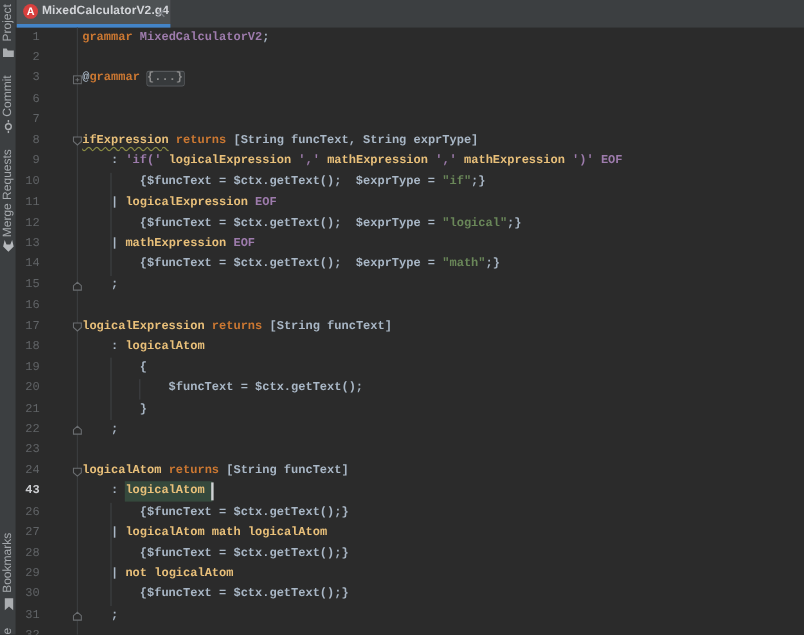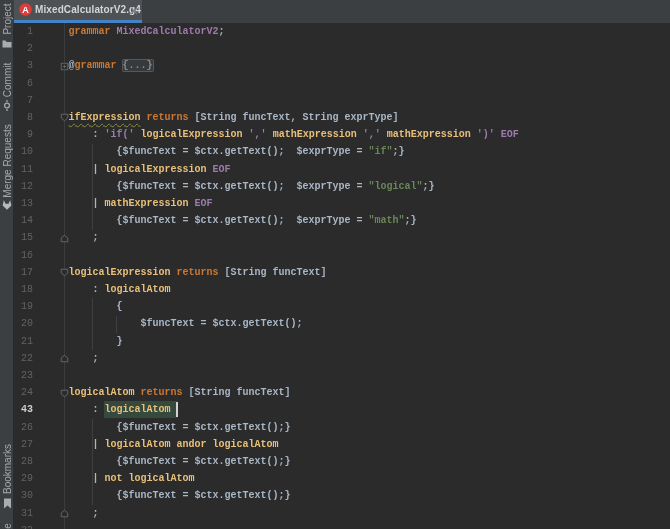--- a/index.html
+++ b/index.html
@@ -132,21 +132,21 @@
 <span class="y">logicalExpression</span> <span class="o">returns</span> [String funcText]
     : <span class="y">logicalAtom</span>
         {
             $funcText = $ctx.getText();
         }
     ;
 
 <span class="y">logicalAtom</span> <span class="o">returns</span> [String funcText]
     : <span class="hl"><span class="y">logicalAtom</span></span>
         {$funcText = $ctx.getText();}
-    | <span class="y">logicalAtom</span> <span class="y">andor</span> <span class="y">logicalAtom</span>
+    | <span class="y">logicalAtom</span> <span class="y">math</span> <span class="y">logicalAtom</span>
         {$funcText = $ctx.getText();}
     | <span class="y">not</span> <span class="y">logicalAtom</span>
         {$funcText = $ctx.getText();}
     ;
 </pre>
 
 <div class="caret"></div>
 
 <svg class="gico" style="top:61.7px" viewBox="0 0 11 11">
     <rect x="1.5" y="1.5" width="8" height="8" fill="#2b2b2b" stroke="#6a6d70" stroke-width="1"></rect>

